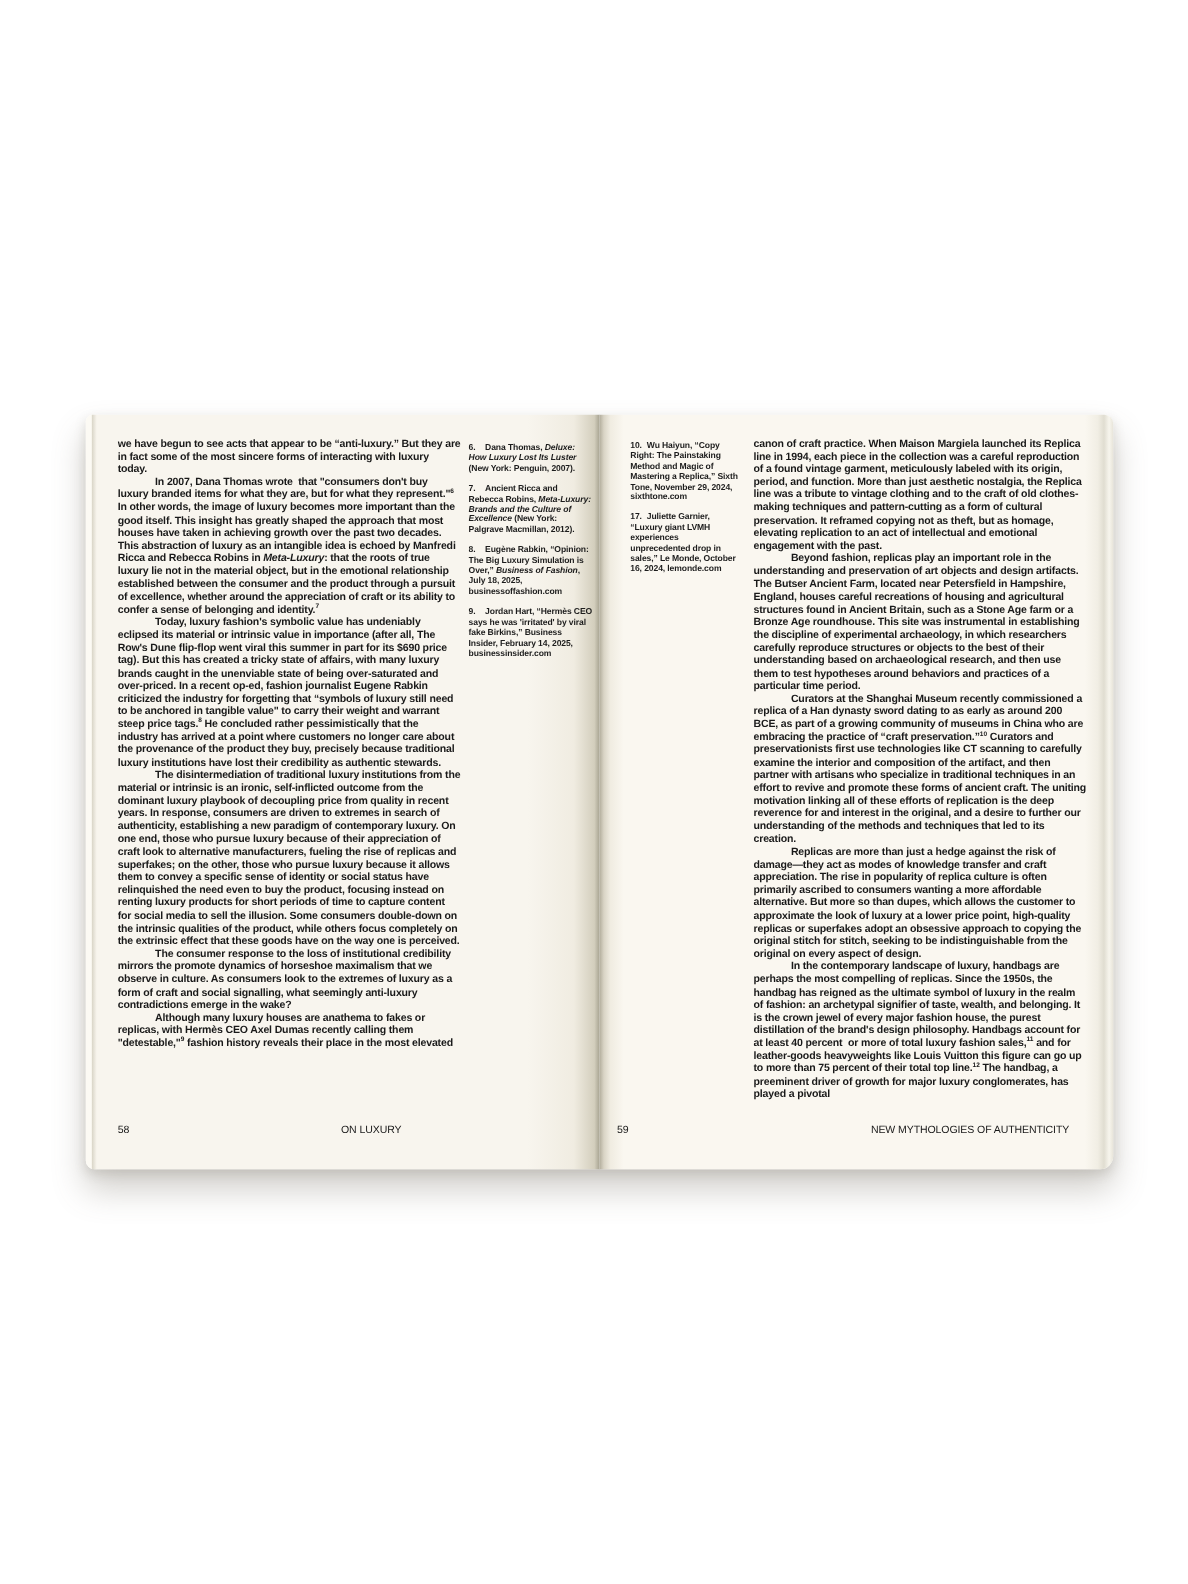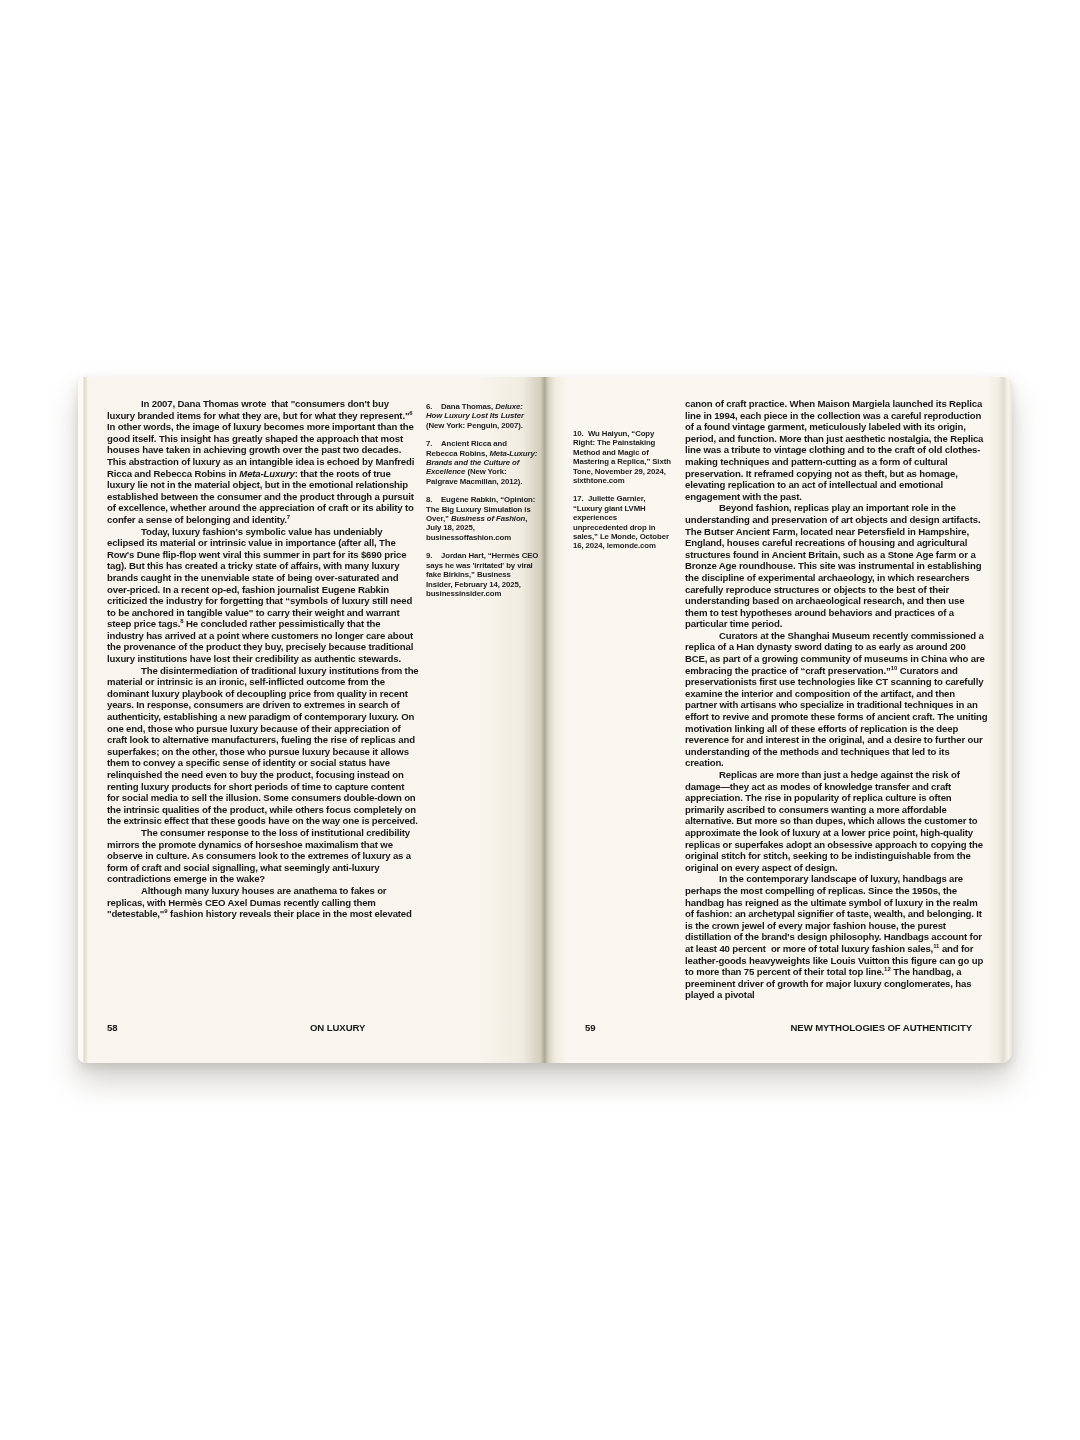--- a/index.html
+++ b/index.html
@@ -52,21 +52,21 @@
       #e8e5da 100%);
   }
 
   
   .content{position:absolute;top:21px;left:0;right:0;display:flex;align-items:flex-start;}
   .page-left  .content{padding-left:29px;}
   .page-right .content{padding-left:28px;}
   .col{height:628px;overflow:hidden;}
   .page-left  .body-col{width:312px;margin-right:7px;}
   .page-left  .fn-col  {width:113px;padding-top:4px;}
-  .page-right .fn-col  {width:99px;margin-right:13px;padding-top:2px;margin-top:29px;}
+  .page-right .fn-col  {width:99px;margin-right:13px;padding-top:2px;}
   .page-right .body-col{width:303px;}
 
   
   .body-col p.para{
     margin:0;
     font-size:9.6px;line-height:11.6px;font-weight:700;
     letter-spacing:-0.15px;
     color:#191919;
     text-align:left;
   }
@@ -80,37 +80,38 @@
     letter-spacing:-0.1px;color:#1c1c1c;
     margin:0 0 9px 0;
   }
   .footnote em{font-style:italic;}
   .fn-num{display:inline-block;min-width:15px;}
 
   
   .page-footer{position:absolute;left:0;right:0;bottom:28px;height:13px;}
   .page-num,.running-title{
     position:absolute;top:0;
-    font-size:9.6px;font-weight:700;letter-spacing:-0.1px;color:#191919;
+    font-size:9.6px;font-weight:400;letter-spacing:-0.1px;color:#191919;
     white-space:nowrap;
   }
   .page-left  .page-num{left:29px;}
-  .page-right .page-num{left:40px;}
+  .page-right .page-num{left:16px;}
   .rt-left {left:232px;}
   .rt-right{right:40px;}
 </style>
 </head>
 <body>
 
 <div class="stage">
   <div class="book">
 
     <section class="page page-left">
       <div class="content">
         <div class="col body-col">
+            <p class="para"><span>we have begun to see acts that appear to be “anti-luxury.” But they are in fact some of the most sincere forms of interacting with luxury today.</span></p>
             <p class="para indent"><span>In 2007, Dana Thomas wrote &nbsp;that "consumers don't buy luxury branded items for what they are, but for what they represent."</span><sup>6</sup><span> In other words, the image of luxury becomes more important than the good itself. This insight has greatly shaped the approach that most houses have taken in achieving growth over the past two decades. This abstraction of luxury as an intangible idea is echoed by Manfredi Ricca and Rebecca Robins in </span><em>Meta-Luxury</em><span>: that the roots of true luxury lie not in the material object, but in the emotional relationship established between the consumer and the product through a pursuit of excellence, whether around the appreciation of craft or its ability to confer a sense of belonging and identity.</span><sup>7</sup></p>
             <p class="para indent"><span>Today, luxury fashion's symbolic value has undeniably eclipsed its material or intrinsic value in importance (after all, The Row's Dune flip-flop went viral this summer in part for its $690 price tag). But this has created a tricky state of affairs, with many luxury brands caught in the unenviable state of being over-saturated and over-priced. In a recent op-ed, fashion journalist Eugene Rabkin criticized the industry for forgetting that “symbols of luxury still need to be anchored in tangible value" to carry their weight and warrant steep price tags.</span><sup>8</sup><span> He concluded rather pessimistically that the industry has arrived at a point where customers no longer care about the provenance of the product they buy, precisely because traditional luxury institutions have lost their credibility as authentic stewards.</span></p>
             <p class="para indent"><span>The disintermediation of traditional luxury institutions from the material or intrinsic is an ironic, self-inflicted outcome from the dominant luxury playbook of decoupling price from quality in recent years. In response, consumers are driven to extremes in search of authenticity, establishing a new paradigm of contemporary luxury. On one end, those who pursue luxury because of their appreciation of craft look to alternative manufacturers, fueling the rise of replicas and superfakes; on the other, those who pursue luxury because it allows them to convey a specific sense of identity or social status have relinquished the need even to buy the product, focusing instead on renting luxury products for short periods of time to capture content for social media to sell the illusion. Some consumers double-down on the intrinsic qualities of the product, while others focus completely on the extrinsic effect that these goods have on the way one is perceived.</span></p>
             <p class="para indent"><span>The consumer response to the loss of institutional credibility mirrors the promote dynamics of horseshoe maximalism that we observe in culture. As consumers look to the extremes of luxury as a form of craft and social signalling, what seemingly anti-luxury contradictions emerge in the wake?</span></p>
             <p class="para indent"><span>Although many luxury houses are anathema to fakes or replicas, with Hermès CEO Axel Dumas recently calling them "detestable,"</span><sup>9</sup><span> fashion history reveals their place in the most elevated</span></p>
           </div>
         <div class="col fn-col">
             <div class="footnote"><span class="fn-num">6.</span><span>Dana Thomas, </span><em>Deluxe: How Luxury Lost Its Luster</em><span> (New York: Penguin, 2007).</span></div>
             <div class="footnote"><span class="fn-num">7.</span><span>Ancient Ricca and Rebecca Robins, </span><em>Meta-Luxury: Brands and the Culture of Excellence</em><span> (New York: Palgrave Macmillan, 2012).</span></div>
             <div class="footnote"><span class="fn-num">8.</span><span>Eugène Rabkin, “Opinion: The Big Luxury Simulation is Over,” </span><em>Business of Fashion</em><span>, July 18, 2025, businessoffashion.com</span></div>

